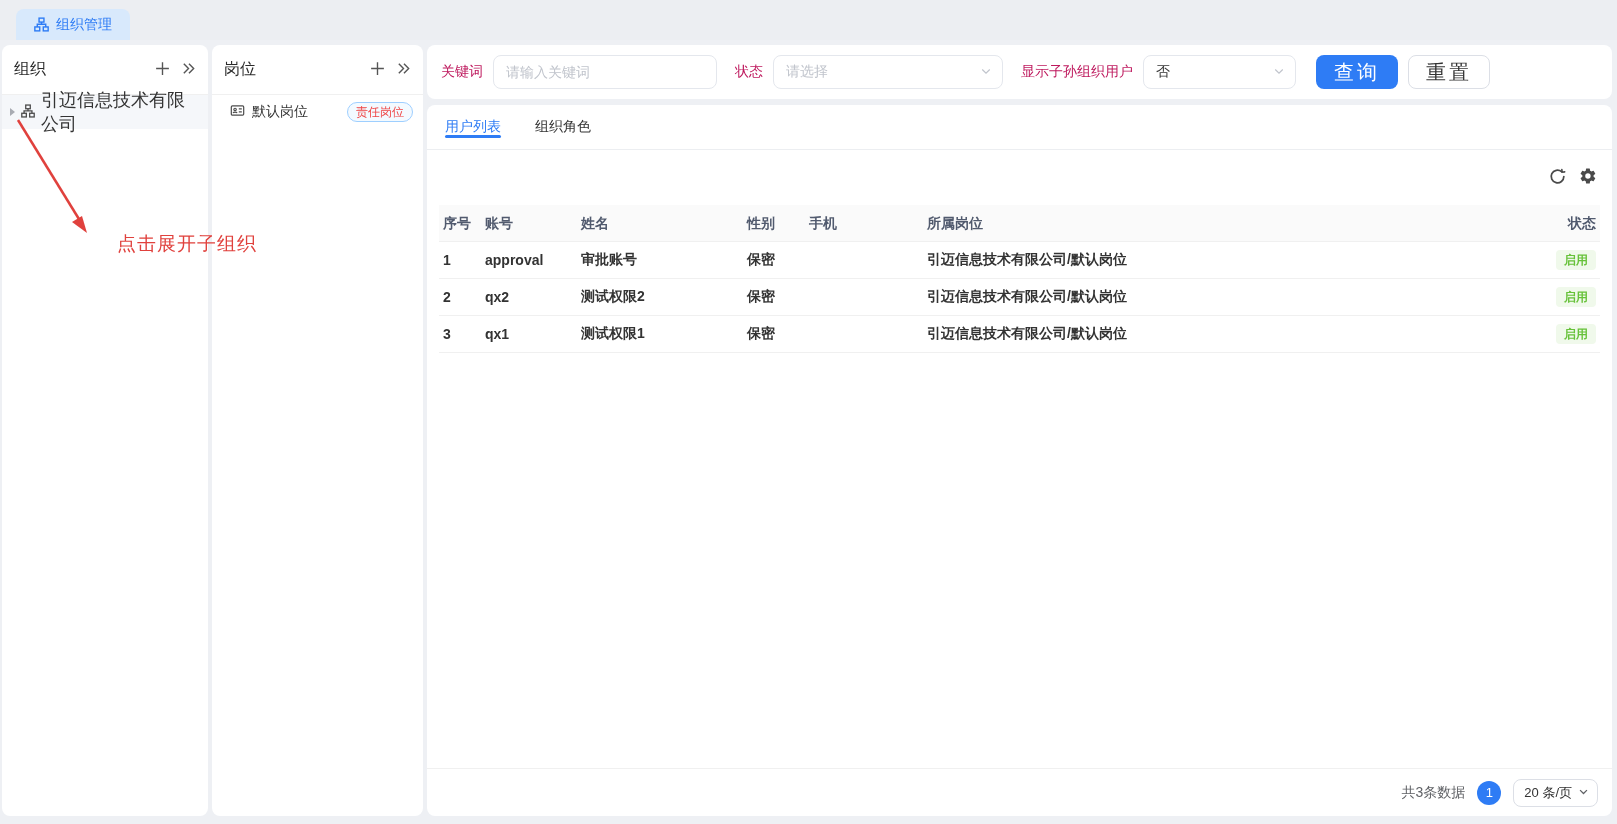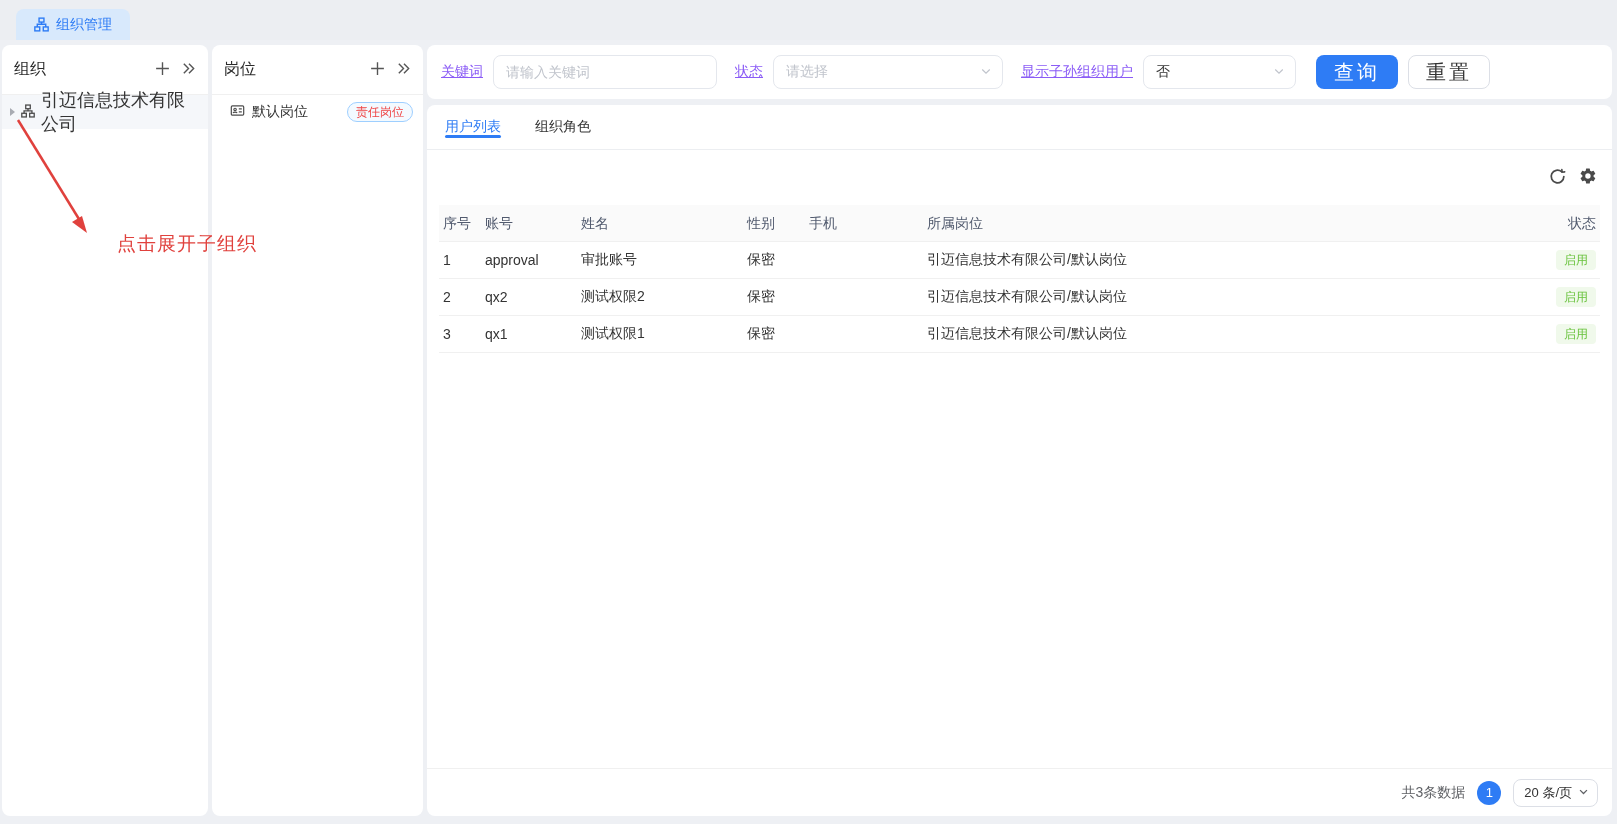--- a/index.html
+++ b/index.html
@@ -33,21 +33,21 @@
   }
   .caret { width:0; height:0; border-left:5px solid #a8abb2; border-top:4px solid transparent; border-bottom:4px solid transparent; flex:none; }
   .pos-row { height:34px; display:flex; align-items:center; gap:7px; padding:0 10px 0 18px; font-size:14px; cursor:pointer; }
   .pill {
     margin-left:auto; font-size:12px; color:#ef4444; border:1px solid #9ecfff;
     background:#f3faff; border-radius:10px; padding:1px 8px; line-height:16px; flex:none;
   }
   
   .main-col { flex:1; display:flex; flex-direction:column; gap:6px; min-width:0; }
   .filter-card { height:54px; flex:none; display:flex; align-items:center; gap:10px; padding:0 14px; }
-  .f-label { color:#8b5cf6; flex:none;text-decoration:underline; }
+  .f-label { color:#be185d; flex:none; }
   .f-label.ml { margin-left:8px; }
   .text-input {
     width:224px; height:34px; border:1px solid #e4e7ed; border-radius:8px; padding:0 12px;
     font-size:14px; color:#333; outline:none; font-family:inherit; background:#fff;
   }
   .text-input::placeholder { color:#c0c4cc; }
   .select {
     height:34px; border:1px solid #e4e7ed; border-radius:8px; background:#fff;
     display:flex; align-items:center; padding:0 10px 0 12px; cursor:pointer; gap:6px;justify-content:flex-end;
   }
@@ -65,21 +65,21 @@
   .main-card { flex:1; display:flex; flex-direction:column; min-height:0; }
   .tabs-row { height:45px; flex:none; display:flex; gap:34px; padding:12px 18px; border-bottom:1px solid #eceef1; }
   .tab-item { display:flex; align-items:center; font-size:14px; color:#333; cursor:pointer; position:relative; height:100%; }
   .tab-item.active { color:#2e7cf5; }
   .tab-item.active::after { content:""; position:absolute; left:0; right:0; bottom:-1px; height:3px; border-radius:2px; background:#2e7cf5; }
   .toolbar-row { height:55px; flex:none; display:flex; align-items:center; justify-content:flex-end; gap:12px; padding:0 15px; }
   .toolbar-row .icon-btn { color:#4a4a4a; }
   
   .table-wrap { flex:1; min-height:0; padding:0 12px; overflow:hidden; }
   table { width:100%; border-collapse:collapse; table-layout:fixed; }
-  th, td { text-align:left; font-weight:normal; padding:0 4px; white-space:nowrap; overflow:hidden; }
+  th, td { text-align:left; font-weight:bold; padding:0 4px; white-space:nowrap; overflow:hidden; }
   thead th { background:#fafafa; color:#515a6e; height:36px; border-bottom:1px solid #f0f0f0; border-top:1px solid #fafafa; }
   tbody td { height:37px; border-bottom:1px solid #f0f0f0; color:#333; }
   th.col-status, td.col-status { text-align:right; padding-right:4px; }
   .badge-enabled {
     display:inline-block; background:#f0f9eb; color:#67c23a; font-size:12px;
     border-radius:4px; padding:3px 8px; line-height:14px;
   }
   
   .pager-row {
     height:48px; flex:none; display:flex; align-items:center; justify-content:flex-end;

